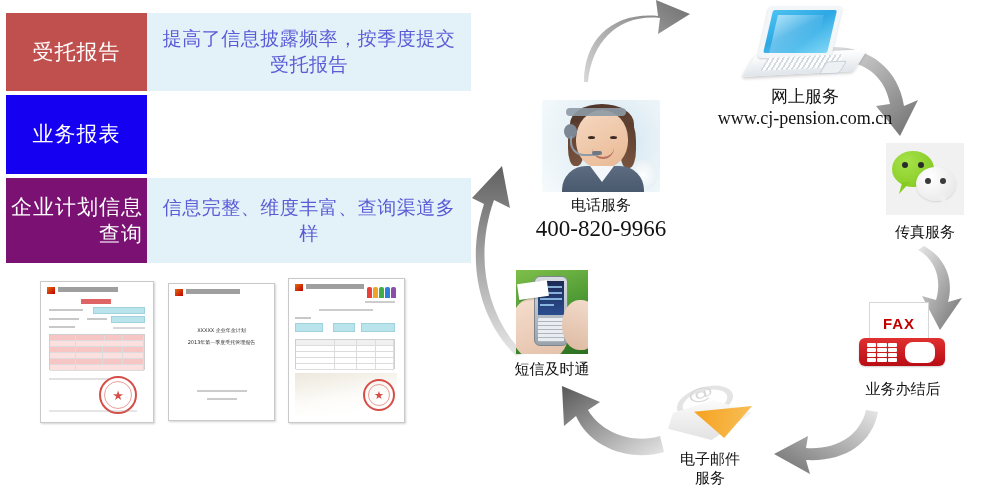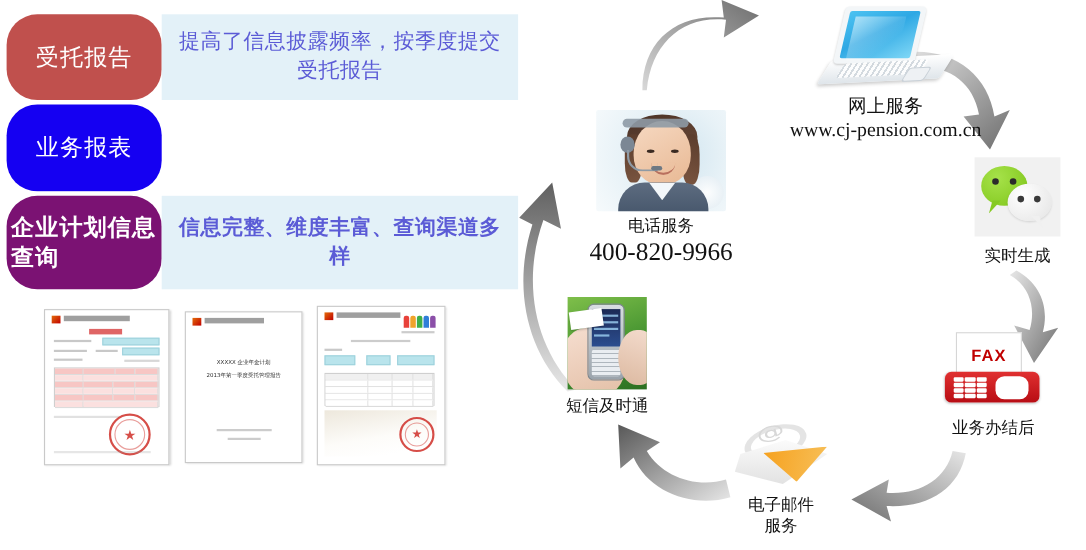--- a/index.html
+++ b/index.html
@@ -8,27 +8,27 @@
     font-family:"Liberation Sans","DejaVu Sans",sans-serif;
     position:relative;
   }
   .stage{position:absolute;left:0;top:0;width:987px;height:500px;}
 
   
   .feat-table{position:absolute;left:6px;top:13px;width:465px;height:253px;}
   .feat-row{display:flex;width:100%;}
   .feat-row.r1{height:78px;}
   .feat-row.r2{height:79px;}
-  .feat-row.r3{height:85px;font-weight:bold;}
+  .feat-row.r3{height:85px;}
   .feat-label{
     width:141px;flex:0 0 141px;
-    display:flex;align-items:center;justify-content:center;text-align:left;
+    display:flex;align-items:center;justify-content:center;text-align:right;
     color:#ffffff;font-size:21px;letter-spacing:1px;line-height:1.25;
     font-family:"DejaVu Sans","Liberation Sans",sans-serif;
-    box-sizing:border-box;padding:0 4px;border-radius:28px;
+    box-sizing:border-box;padding:0 4px;
   }
   .feat-label.red{background:#c0504d;}
   .feat-label.blue{background:#1500f2;}
   .feat-label.purple{background:#7b1273;}
   .feat-desc{
     flex:1 1 auto;
     display:flex;align-items:center;justify-content:center;text-align:center;
     color:#5b5bd6;font-size:19px;line-height:1.35;letter-spacing:.5px;
     font-family:"DejaVu Sans","Liberation Sans",sans-serif;
     background:#e3f1f8;
@@ -453,21 +453,21 @@
         <div class="wx-g">
             <div class="wx-eye" style="left:10px;top:11px;"></div>
                           <div class="wx-eye" style="left:26px;top:11px;"></div>
           </div>
         <div class="wx-w">
             <div class="wx-eye w" style="left:9px;top:11px;"></div>
                           <div class="wx-eye w" style="left:24px;top:11px;"></div>
           </div>
       </div>
     </div>
-    <div class="cap" style="margin-top:8px;">实时生成</div>
+    <div class="cap" style="margin-top:8px;">传真服务</div>
   </div>
 
   <div class="node" style="left:848px;top:302px;width:110px;">
     <div style="display:flex;justify-content:center;">
       <div class="fax">
         <div class="fax-paper">
             <span>FAX</span>
           </div>
         <div class="fax-body"></div>
         <div class="fax-keys">

